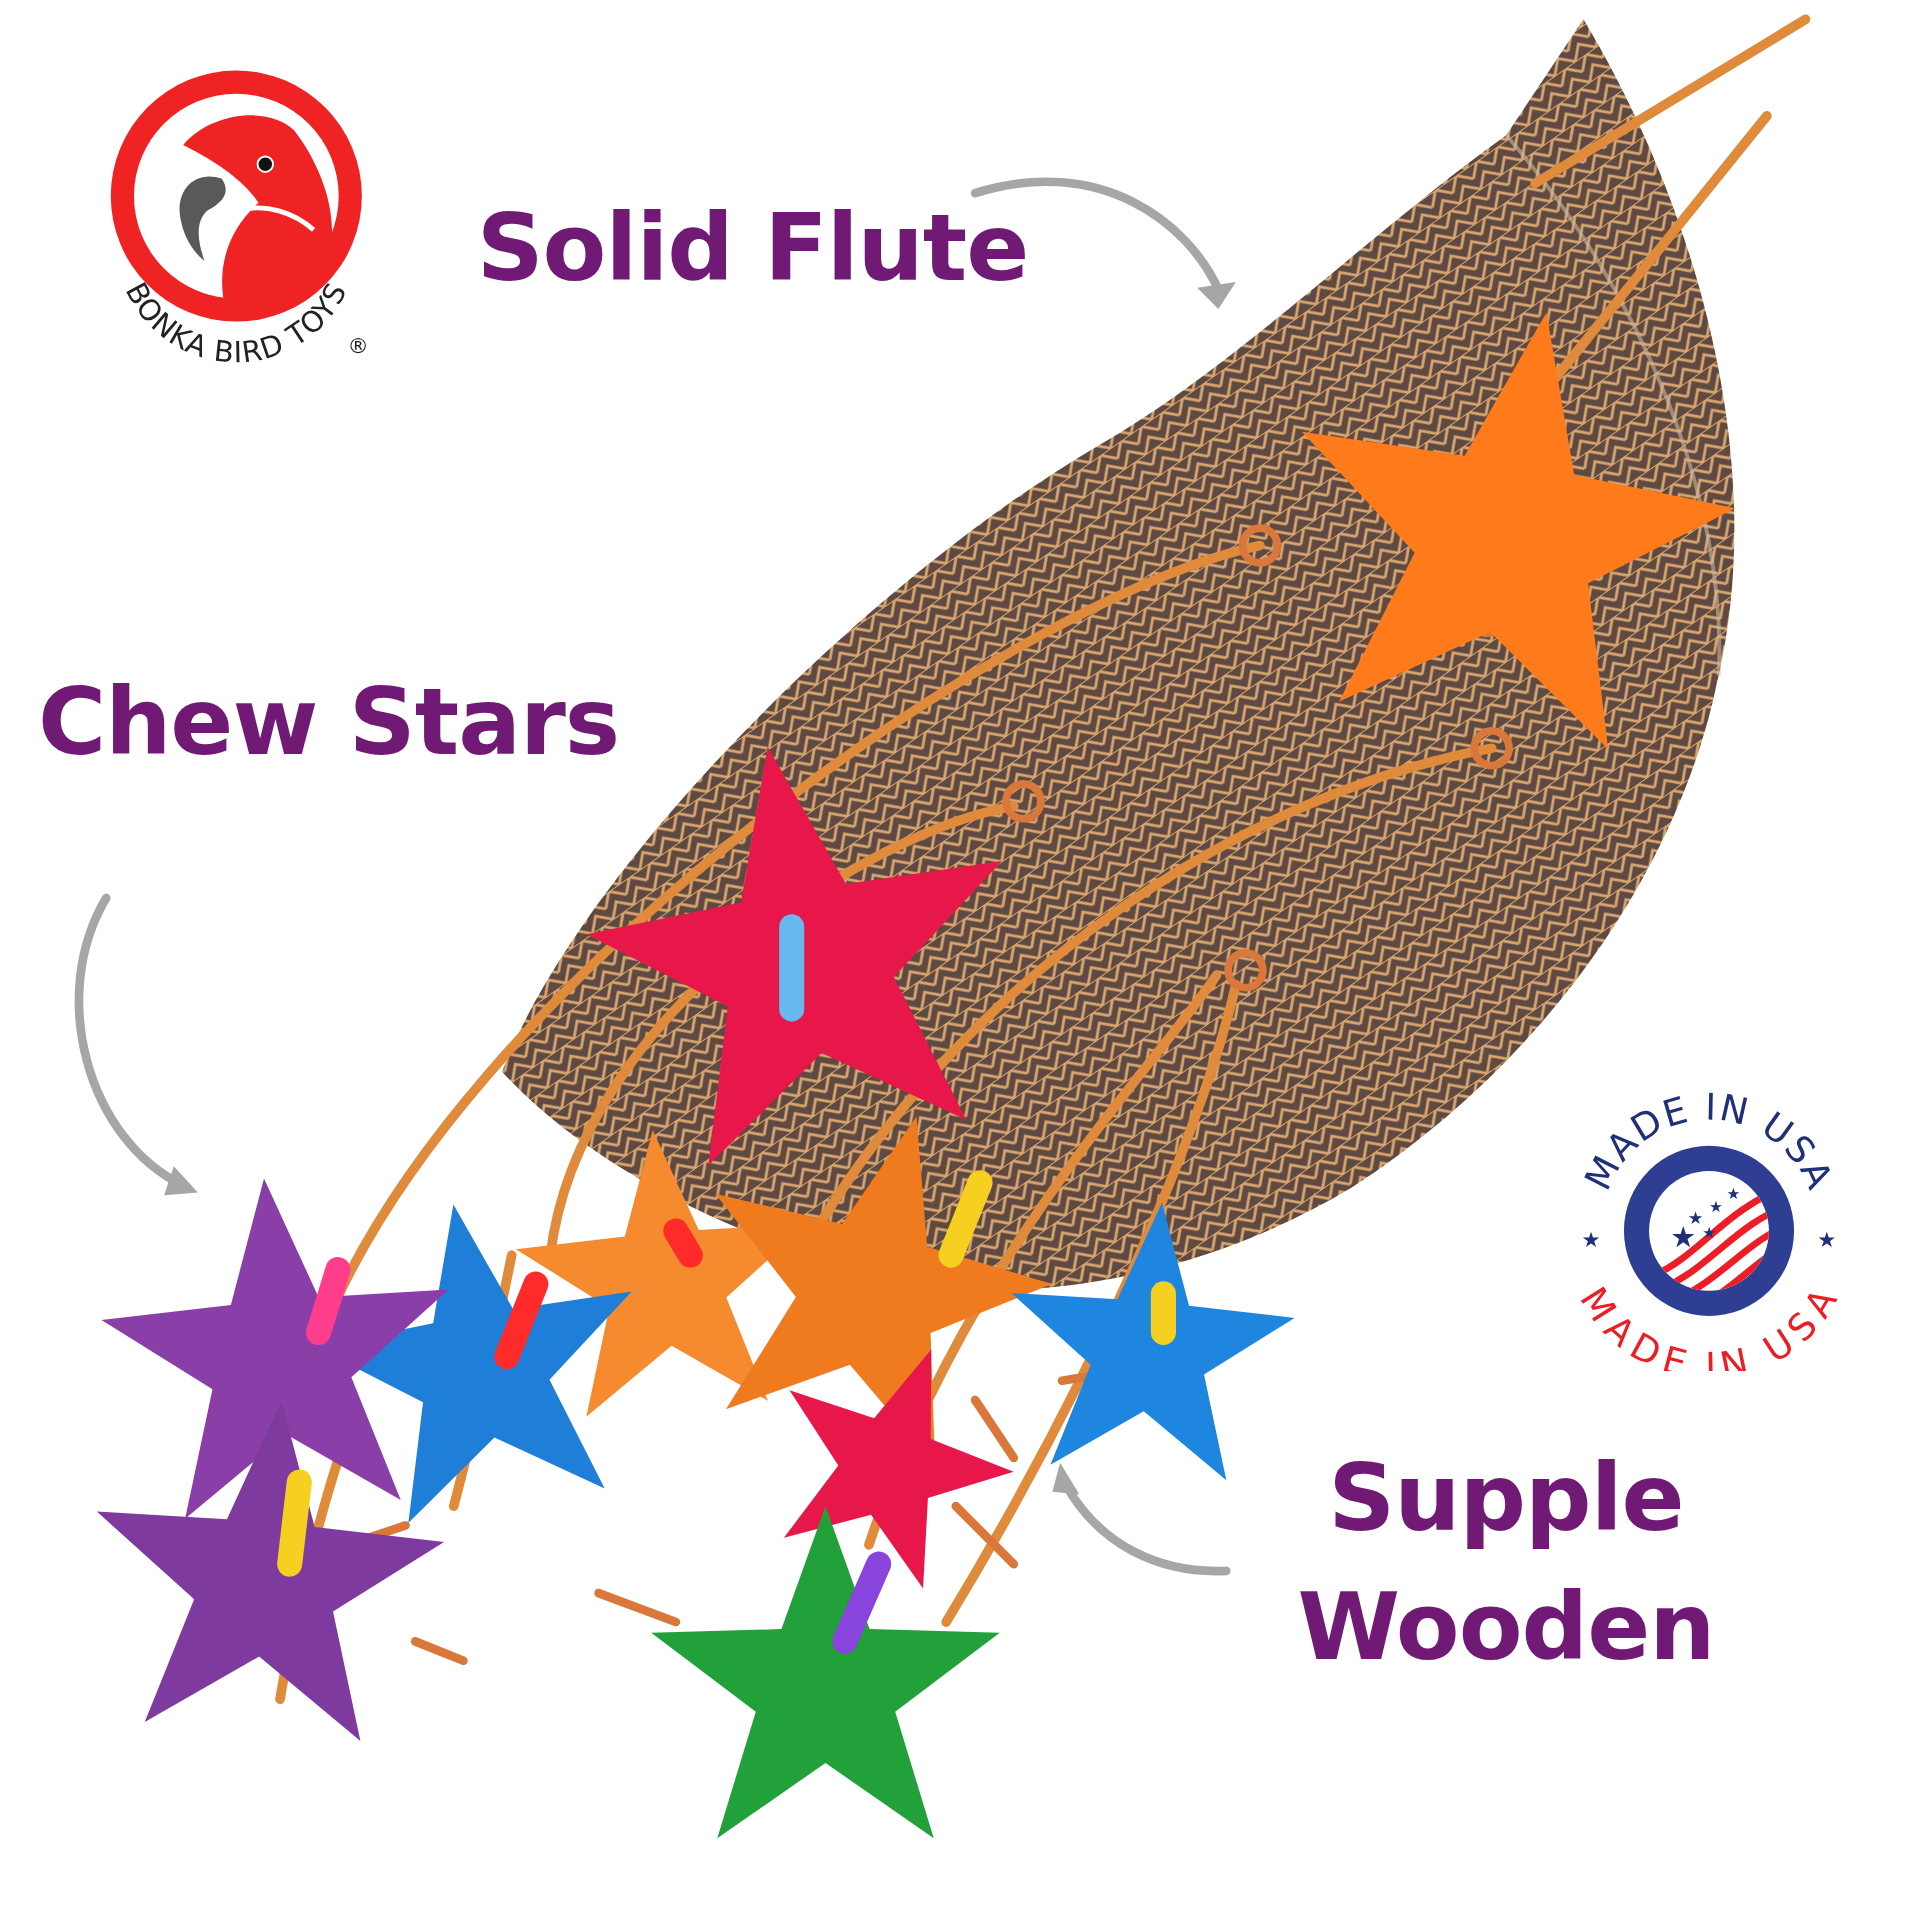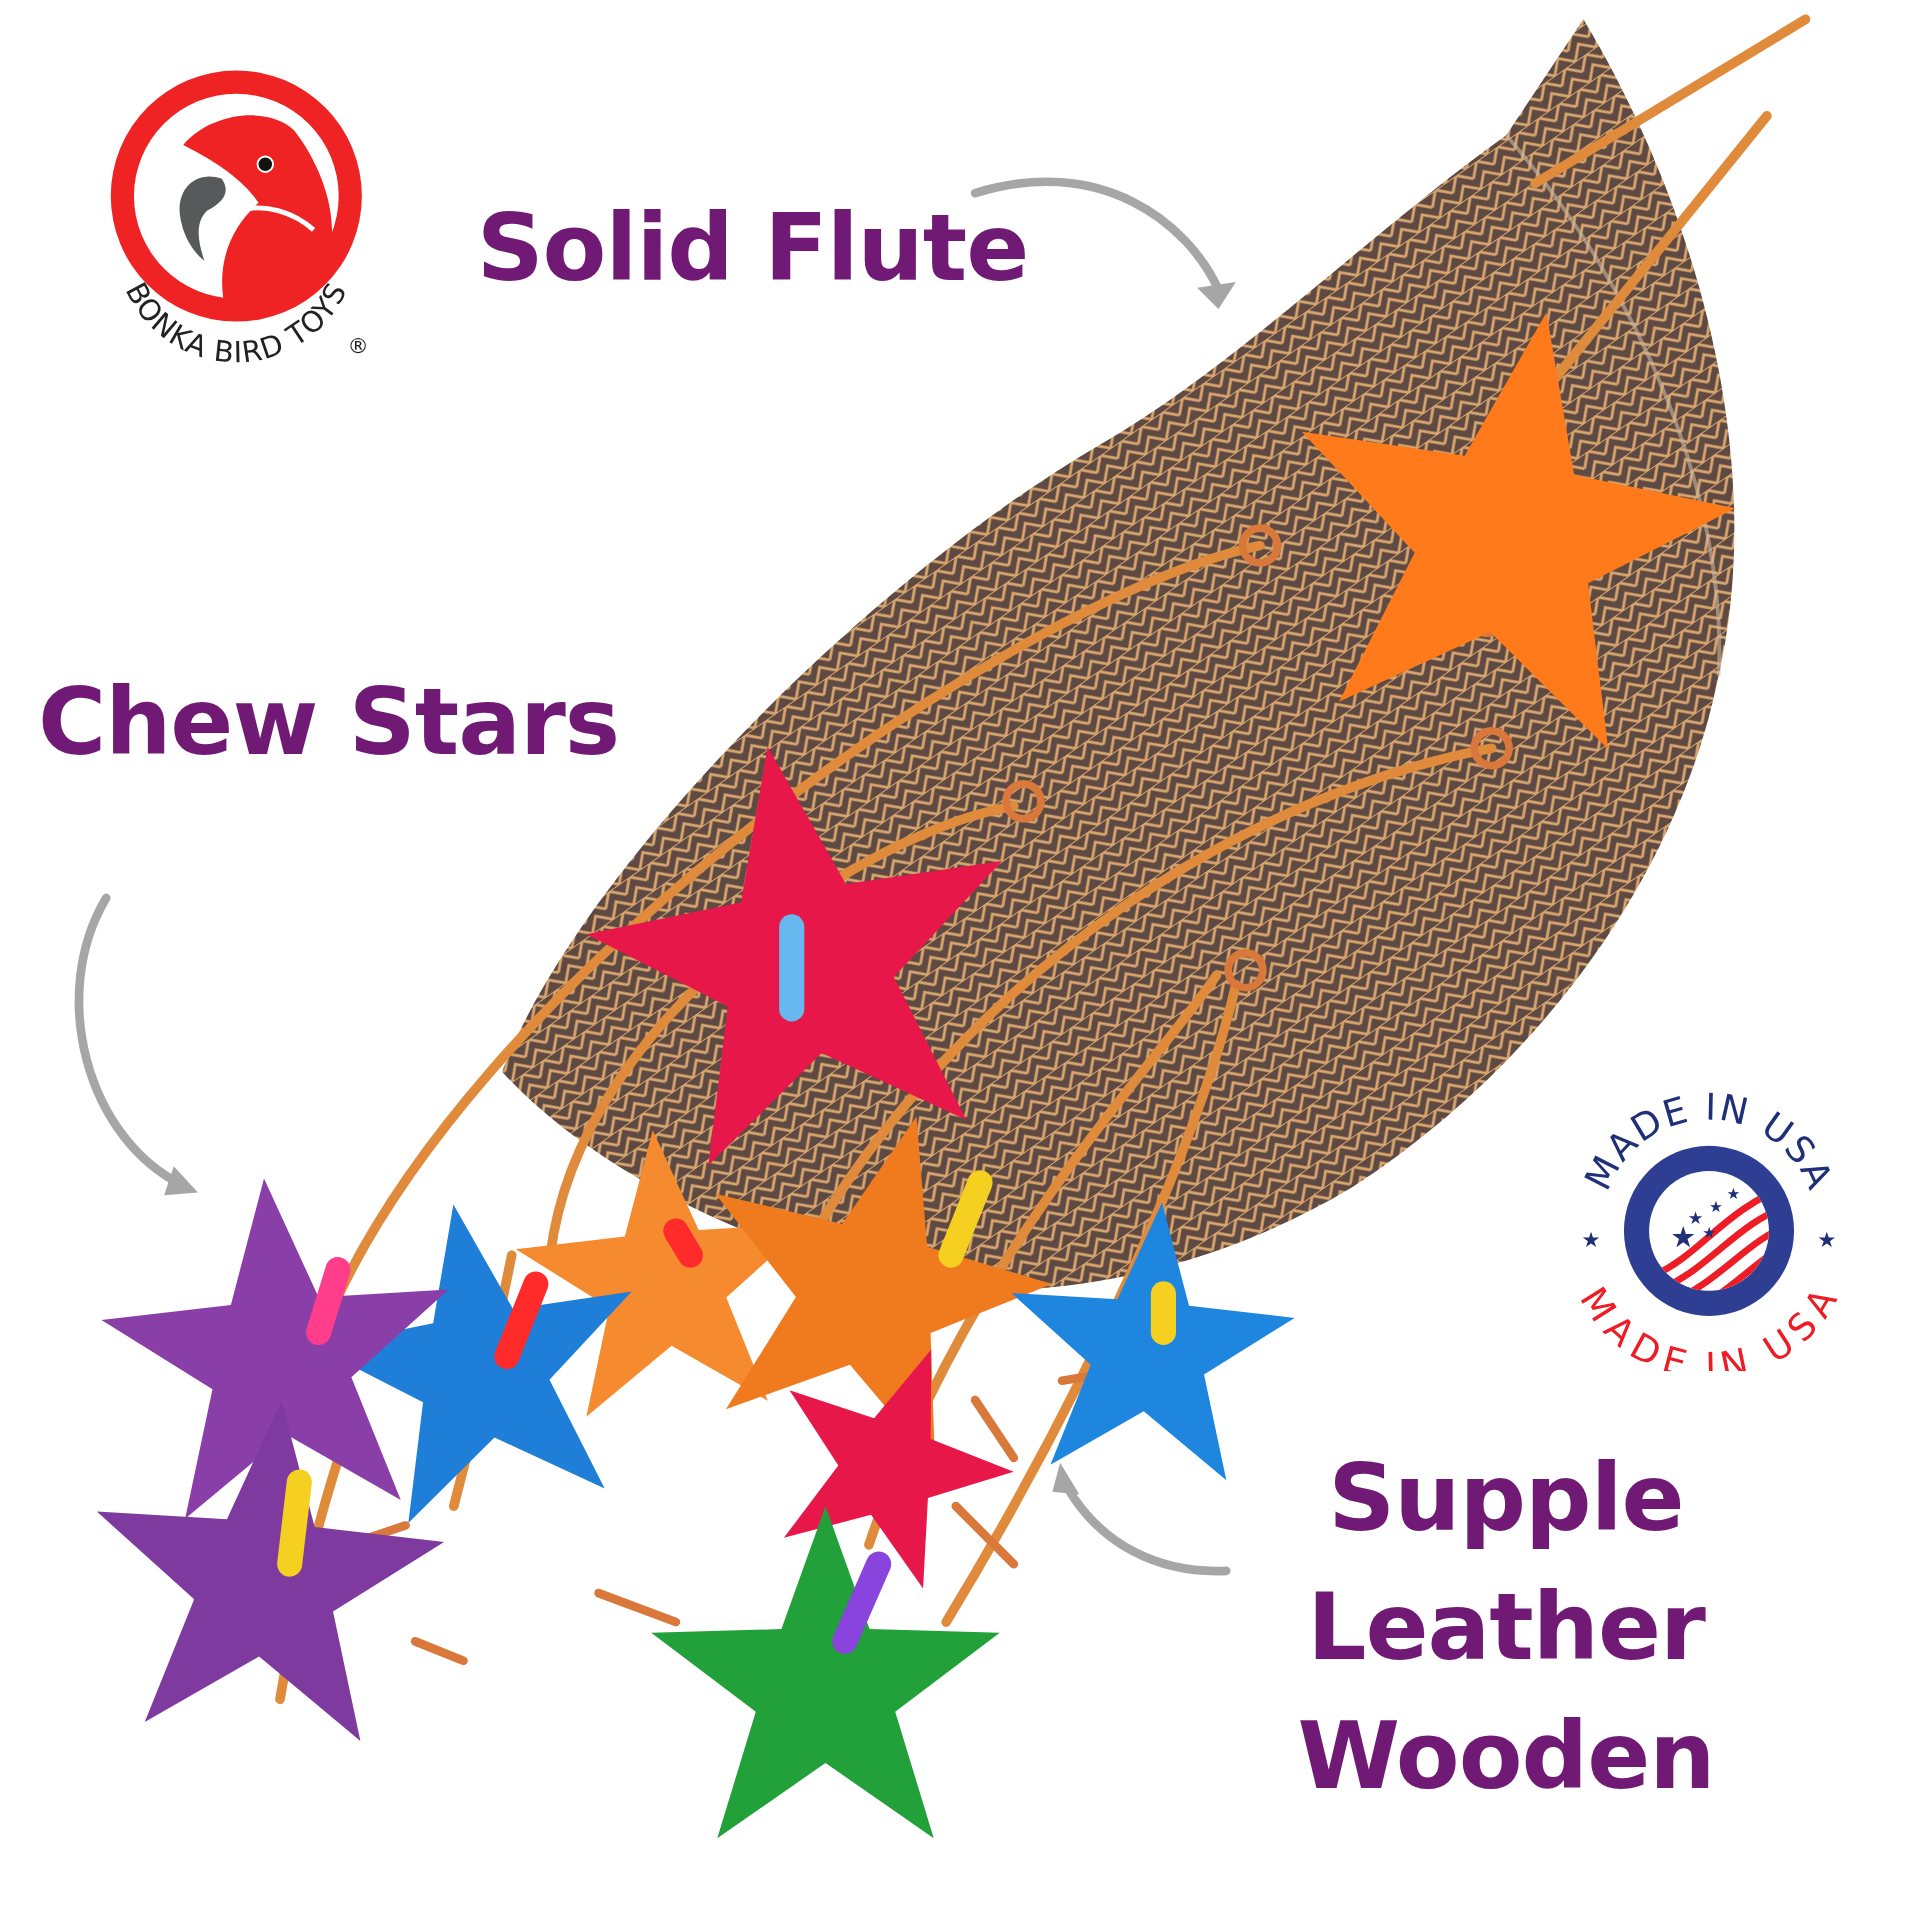--- a/index.html
+++ b/index.html
@@ -36,21 +36,20 @@
 </div>
 
 <div class="label lbl-cardboard">
   <div>Solid Flute</div>
 </div>
 <div class="label lbl-stars">
   <div style="margin-top:35px;">Chew Stars</div>
 </div>
 <div class="label lbl-leather">
   <div>Supple</div>
-  <div style="margin-top:29px;">Leather</div>
   <div style="margin-top:29px;">Wooden</div>
 </div>
 
 <svg class="abs" style="left:0;top:0;" width="1931" height="1931" viewBox="0 0 2000 2000">
   <g stroke="#a6a6a6" stroke-width="9" fill="none" stroke-linecap="round">
     <path d="M1010 200 C1140 160 1230 230 1262 300"></path>
     <path d="M110 930 C50 1030 90 1180 190 1228"></path>
     <path d="M1270 1627 C1200 1630 1140 1600 1105 1540"></path>
   </g>
   <g fill="#a6a6a6">

